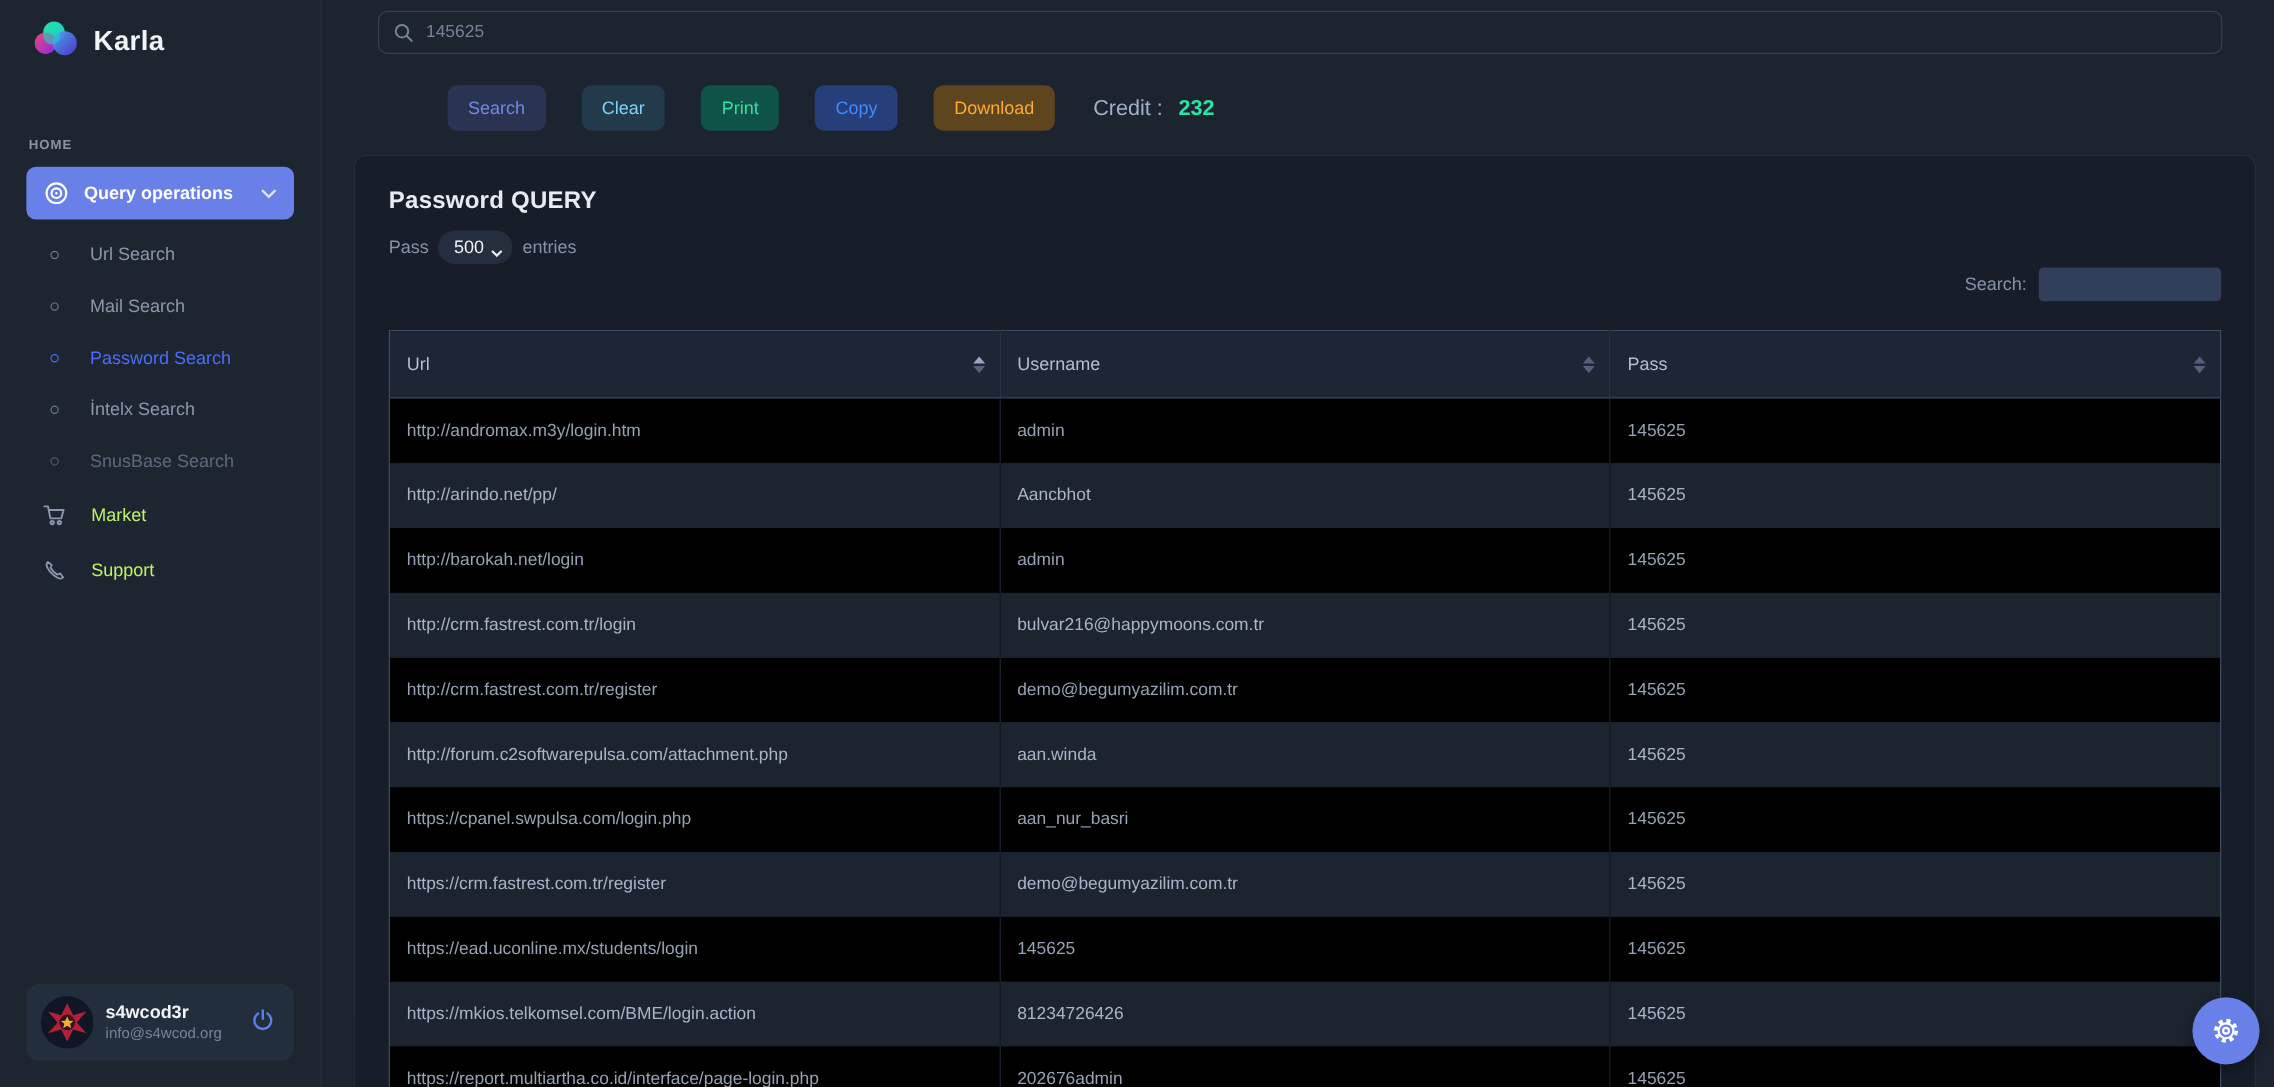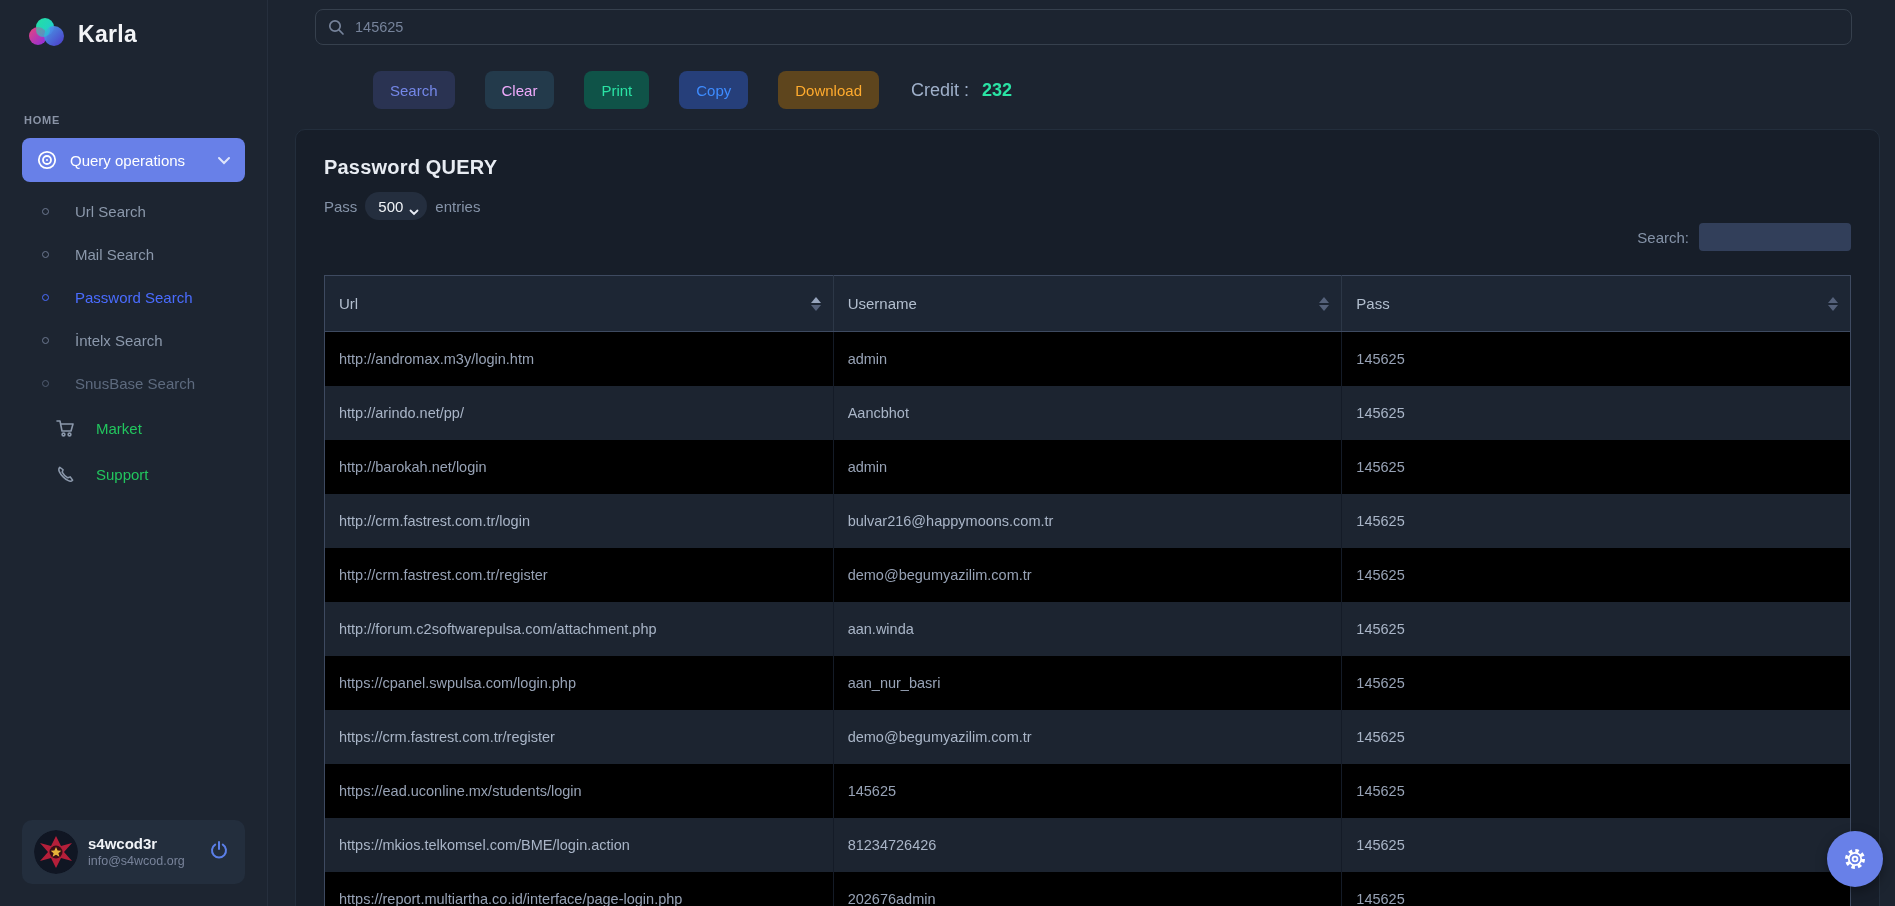--- a/index.html
+++ b/index.html
@@ -20,37 +20,37 @@
   .brand-name { font-size:23px; font-weight:bold; color:#f2f4f7; letter-spacing:.3px; }
   .section-label {
     padding:0 0 0 24px; margin-top:62px;
     font-size:11px; font-weight:bold; letter-spacing:.8px; color:#8a94a6;
   }
   .menu-active {
     margin:12px 22px 0 22px; height:44px; border-radius:8px;
     background:#6880e8; color:#ffffff;
     display:flex; align-items:center; padding:0 14px; cursor:pointer;
   }
-  .menu-active .mi-label { flex:1; margin-left:12px; font-size:15px; font-weight:400; color:#fff; }
+  .menu-active .mi-label { flex:1; margin-left:12px; font-size:15px; font-weight:700; color:#fff; }
   .submenu { margin-top:8px; }
   .submenu-item {
     display:flex; align-items:center; height:43px; padding-left:42px; cursor:pointer;
     font-size:15px; color:#8b98ab;
   }
   .submenu-item .dot {
     width:7px; height:7px; border:1.5px solid #6c7890; border-radius:50%;
     margin-right:26px; flex:0 0 auto;
   }
   .submenu-item.active { color:#4a6cff; }
   .submenu-item.active .dot { border-color:#4a6cff; }
   .submenu-item.dim { color:#5d6a7e; }
   .submenu-item.dim .dot { border-color:#515d72; }
   .nav-item {
-    display:flex; align-items:center; height:46px; padding-left:54px; cursor:pointer;
-    font-size:15px; color:#22c55e;
+    display:flex; align-items:center; height:46px; padding-left:34px; cursor:pointer;
+    font-size:15px; color:#bef264;
   }
   .nav-item .nav-ic { width:22px; margin-right:20px; display:flex; justify-content:center; }
   .nav-item:first-of-type { margin-top:32px; }
 
   .user-card {
     position:absolute; left:22px; right:22px; bottom:22px; height:64px;
     background:#232e3d; border-radius:10px; display:flex; align-items:center; padding:0 12px;
   }
   .avatar { width:44px; height:44px; border-radius:50%; overflow:hidden; flex:0 0 auto; }
   .user-meta { flex:1; margin-left:10px; line-height:1.25; }
@@ -70,21 +70,21 @@
     font-family:"Liberation Sans", sans-serif;
     font-size:14.5px; color:#76839a; margin-left:10px;
   }
   .toolbar { margin:26px 43px 0 71px; display:flex; align-items:center; }
   .btn {
     height:38px; border:none; border-radius:8px; padding:0 17px; cursor:pointer;
     font-family:"Liberation Sans", sans-serif; font-size:15px; font-weight:500;
   }
   .btn + .btn { margin-left:30px; }
   .btn-search   { background:#2a3352; color:#7487e8;margin-left:34px; }
-  .btn-clear    { background:#233a4b; color:#f0abfc; }
+  .btn-clear    { background:#233a4b; color:#7dd3fc; }
   .btn-print    { background:#0f5348; color:#2ae3a4; }
   .btn-copy     { background:#263f7a; color:#3e8cff; }
   .btn-download { background:#5e451d; color:#ffab2e; margin-left:56px; }
   .credit { margin-left:32px; font-size:18px; color:#9fb0ca; }
   .credit .credit-val { color:#2ae3a4; font-weight:bold; margin-left:8px; }
 
   
   .card {
     margin:20px 15px 0 27px; height:1200px;
     background:#171e29; border:1px solid #232e3c; border-radius:10px;

